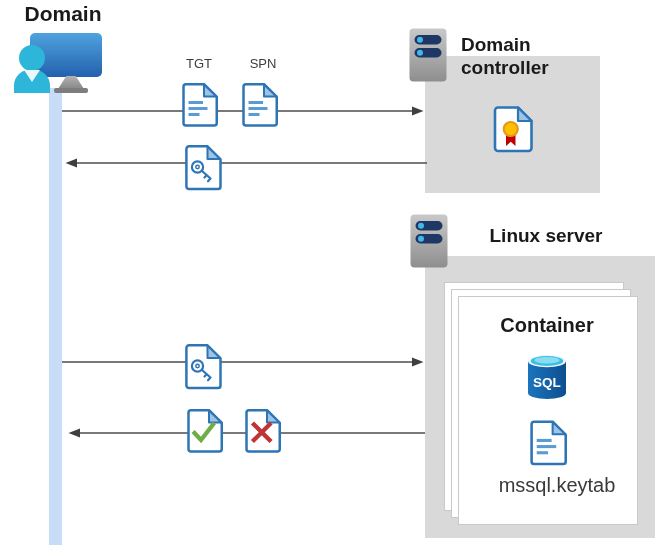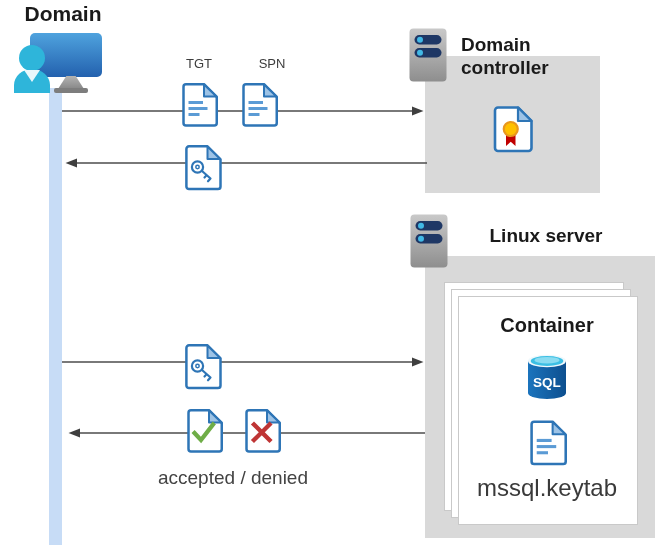--- a/index.html
+++ b/index.html
@@ -92,21 +92,21 @@
   <div class="abs" style="left:528px;top:418px;">
     <svg width="39" height="50" viewBox="0 0 38 44">
       <path d="M6 1.25 H24 L36.75 14 V40 a2.5 2.5 0 0 1 -2.5 2.5 H6 a2.5 2.5 0 0 1 -2.5 -2.5 V3.75 A2.5 2.5 0 0 1 6 1.25 Z" fill="#ffffff" stroke="#2e75b6" stroke-width="2.5" stroke-linejoin="round"></path>
       <path d="M24 1.5 L24 13.5 L36.5 13.5 Z" fill="#9dc3e6"></path>
       <path d="M24 1.5 L36.5 13.5 L24 13.5 Z" fill="none" stroke="#2e75b6" stroke-width="2" stroke-linejoin="round"></path>
       <path d="M8.5 19.5 H23" stroke="#5b9bd5" stroke-width="3"></path>
       <path d="M8.5 25.5 H27.5" stroke="#5b9bd5" stroke-width="3"></path>
       <path d="M8.5 31.5 H19.5" stroke="#5b9bd5" stroke-width="3"></path>
     </svg>
   </div>
-  <div class="abs center" style="left:458px;top:474px;width:178px;font-size:24px;color:#3a3a3a;">mssql.keytab</div>
+  <div class="abs center" style="left:458px;top:474px;width:178px;font-size:20px;color:#3a3a3a;padding-left:10px;">mssql.keytab</div>
 
   <svg id="arrow-layer" width="660" height="558" viewBox="0 0 660 558">
     <g stroke="#4d4d4d" stroke-width="1.6">
       <line x1="62" y1="111" x2="412" y2="111"></line>
       <polygon points="412,106.5 423.5,111 412,115.5" fill="#3f3f3f" stroke="none"></polygon>
     </g>
     <g stroke="#4d4d4d" stroke-width="1.6">
       <line x1="427" y1="163" x2="77" y2="163"></line>
       <polygon points="77,158.5 65.5,163 77,167.5" fill="#3f3f3f" stroke="none"></polygon>
     </g>
@@ -126,21 +126,21 @@
   <div class="abs" style="left:54px;top:88px;width:34px;height:5px;border-radius:2px;background:#7d7d7d;"></div>
   <div class="abs" style="left:13px;top:44px;">
     <svg width="46" height="49" viewBox="0 0 46 49">
       <circle cx="19" cy="14" r="13" fill="#2eb5da"></circle>
       <path d="M1 49 V41 a18 16 0 0 1 36 0 V49 Z" fill="#2eb5da"></path>
       <path d="M11 26 L19 38 L27 26 Z" fill="#eaf7fb"></path>
     </svg>
   </div>
 
   <div class="abs lbl-small center" style="left:176px;top:56px;width:46px;">TGT</div>
-  <div class="abs lbl-small center" style="left:249px;top:56px;width:46px;">SPN</div>
+  <div class="abs lbl-small center" style="left:240px;top:56px;width:46px;">SPN</div>
 
   <div class="abs" style="left:180px;top:83px;">
     <svg width="38" height="44" viewBox="0 0 38 44">
       <path d="M6 1.25 H24 L36.75 14 V40 a2.5 2.5 0 0 1 -2.5 2.5 H6 a2.5 2.5 0 0 1 -2.5 -2.5 V3.75 A2.5 2.5 0 0 1 6 1.25 Z" fill="#ffffff" stroke="#2e75b6" stroke-width="2.5" stroke-linejoin="round"></path>
       <path d="M24 1.5 L24 13.5 L36.5 13.5 Z" fill="#9dc3e6"></path>
       <path d="M24 1.5 L36.5 13.5 L24 13.5 Z" fill="none" stroke="#2e75b6" stroke-width="2" stroke-linejoin="round"></path>
       <path d="M8.5 19.5 H23" stroke="#5b9bd5" stroke-width="3"></path>
       <path d="M8.5 25.5 H27.5" stroke="#5b9bd5" stroke-width="3"></path>
       <path d="M8.5 31.5 H19.5" stroke="#5b9bd5" stroke-width="3"></path>
     </svg>
@@ -188,15 +188,14 @@
   </div>
   <div class="abs" style="left:243px;top:409px;">
     <svg width="38" height="44" viewBox="0 0 38 44">
       <path d="M6 1.25 H24 L36.75 14 V40 a2.5 2.5 0 0 1 -2.5 2.5 H6 a2.5 2.5 0 0 1 -2.5 -2.5 V3.75 A2.5 2.5 0 0 1 6 1.25 Z" fill="#ffffff" stroke="#2e75b6" stroke-width="2.5" stroke-linejoin="round"></path>
       <path d="M24 1.5 L24 13.5 L36.5 13.5 Z" fill="#9dc3e6"></path>
       <path d="M24 1.5 L36.5 13.5 L24 13.5 Z" fill="none" stroke="#2e75b6" stroke-width="2" stroke-linejoin="round"></path>
       <path d="M11 15.5 L26.5 31 M26.5 15.5 L11 31" fill="none" stroke="#bf3535" stroke-width="4.4" stroke-linecap="square"></path>
     </svg>
   </div>
 
-  <div class="abs lbl-med center" style="left:128px;top:467px;width:210px;">accepted / denied</div>
 
 </div>
 
 </body></html>

